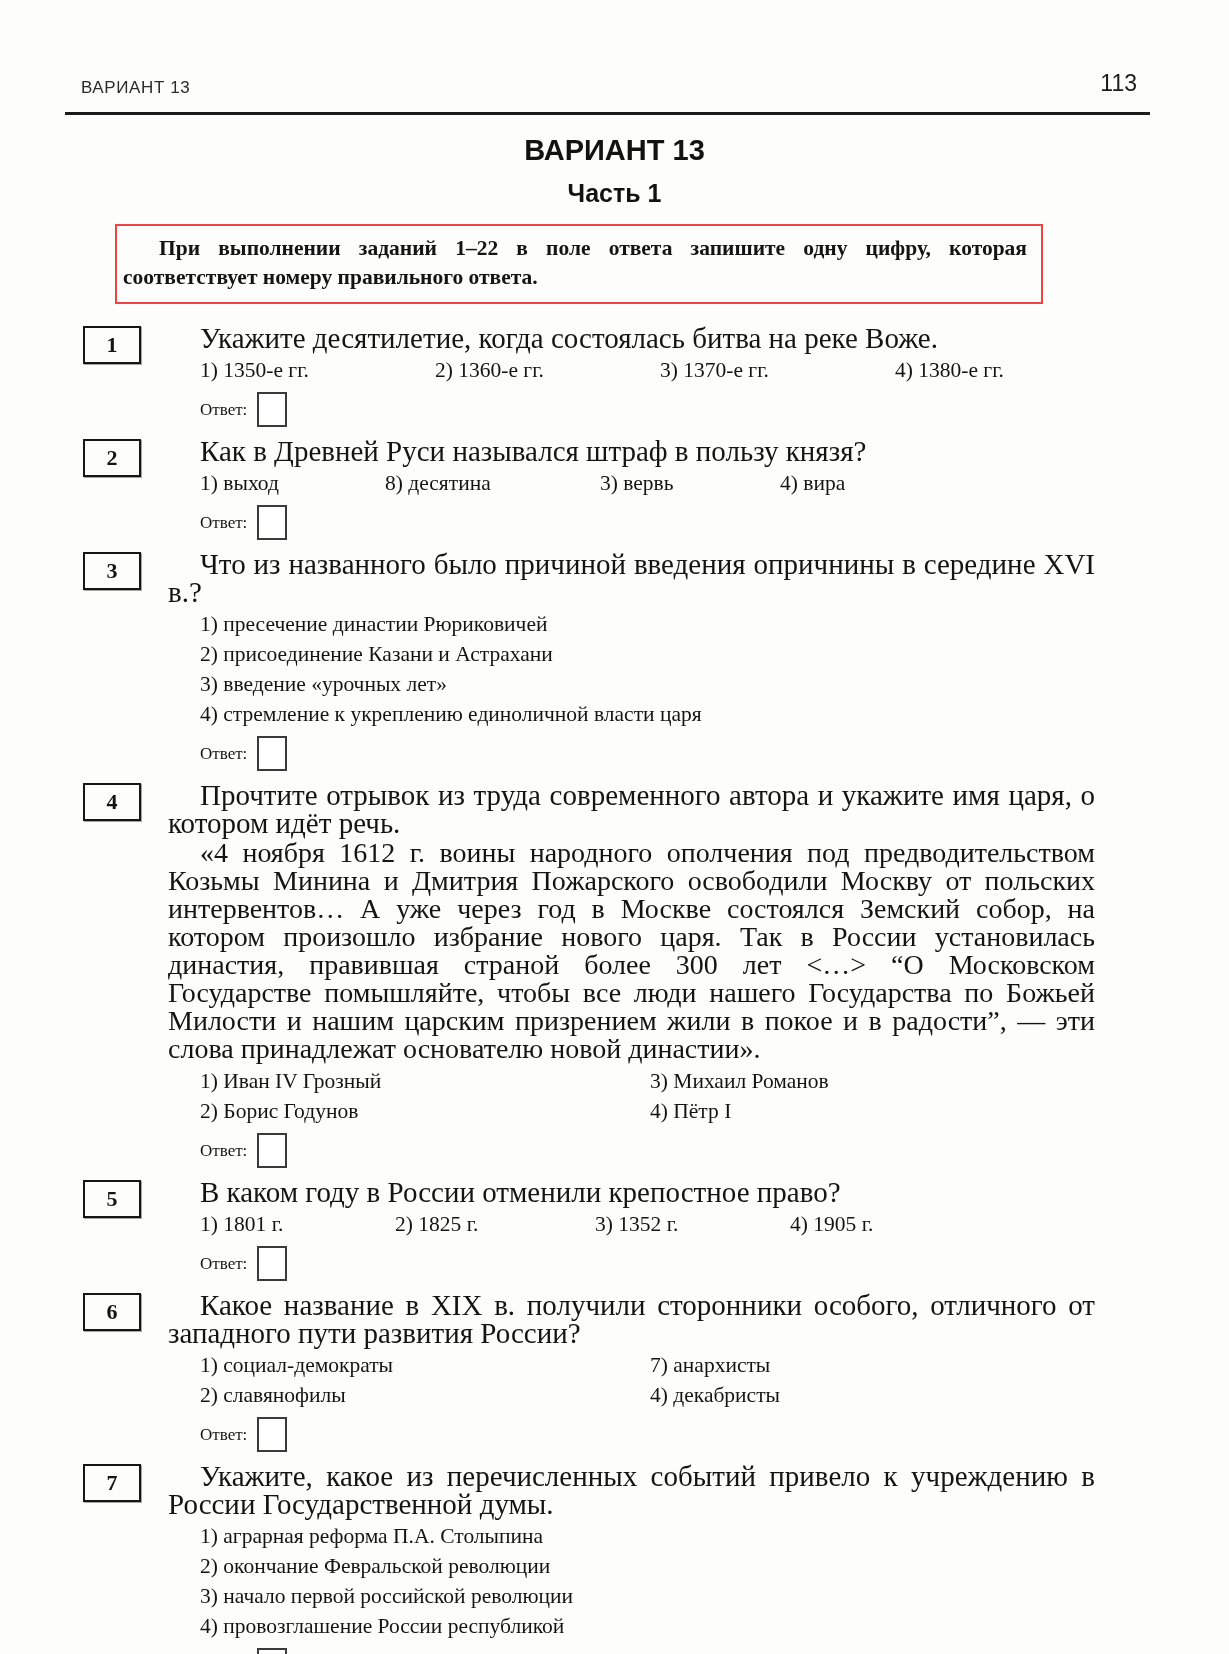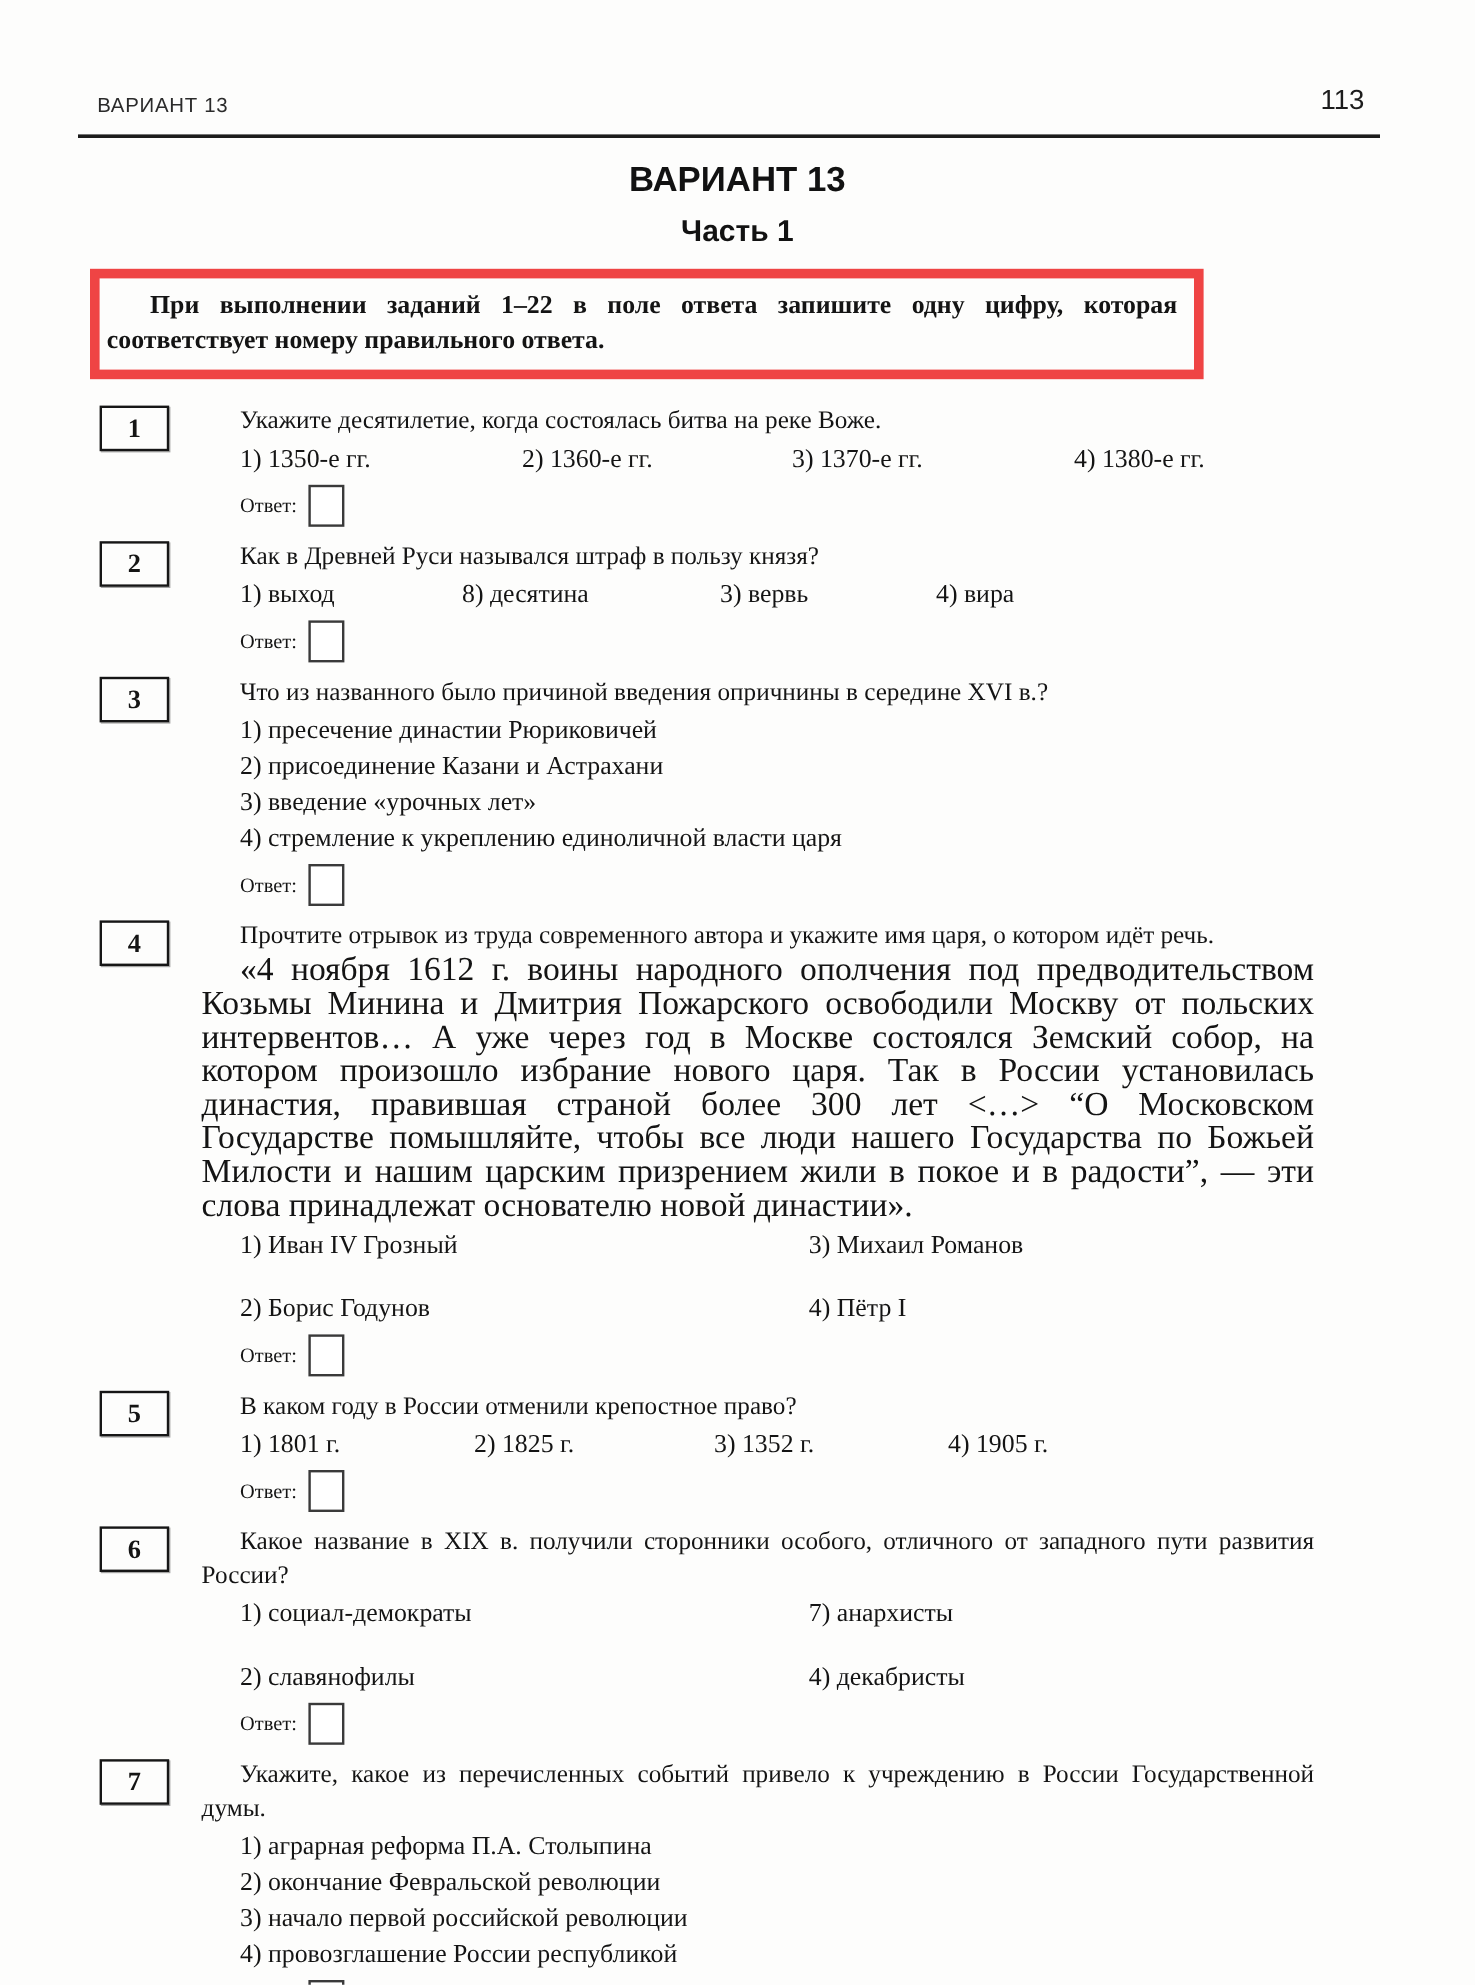--- a/index.html
+++ b/index.html
@@ -39,23 +39,23 @@
     margin-top: 6px;
   }
   .page-subtitle {
     text-align: center;
     font-family: "Liberation Sans", sans-serif;
     font-weight: bold; font-size: 25px; color: #121212;
     margin-top: 12px;
   }
 
   .instruction-box {
-    margin: 16px 136px 0 75px;
+    margin: 16px 136px 0 115px;
     width: 928px;
-    border: 8px solid #ef4444;
+    border: 2px solid #ef4444;
     padding: 8px 14px 10px 6px;
     font-weight: bold;
     font-size: 21.5px;
     line-height: 29px;
     text-align: justify;
     text-indent: 36px;
     background: #fdfdfc;
   }
 
   .questions { margin-top: 20px; }
@@ -66,35 +66,35 @@
     border: 2px solid #161616;
     display: flex; align-items: center; justify-content: center;
     font-weight: bold; font-size: 22px;
     background: #fdfdfc;
     box-shadow: 1px 1px 0 rgba(0,0,0,0.35);
     margin-top: 2px;
   }
   .qbody { margin-left: 27px; width: 927px; }
 
   .stem {
-    font-size: 21px; line-height: 28px;
+    font-size: 29px; line-height: 28px;
     text-align: justify; text-indent: 32px;
   }
   .passage {
     font-size: 28px; line-height: 28px;
     text-align: justify; text-indent: 32px;
     margin-top: 2px;
   }
 
   .opts { display: grid; margin-left: 32px; margin-top: 4px; row-gap: 1px;
           font-size: 21.5px; line-height: 29px; }
   .opts-grid4a { grid-template-columns: 235px 225px 235px 1fr; }
   .opts-grid4b { grid-template-columns: 185px 215px 180px 1fr; }
   .opts-grid4c { grid-template-columns: 195px 200px 195px 1fr; }
-  .opts-grid2  { grid-template-columns: 450px 1fr; gap: 24px; }
+  .opts-grid2  { grid-template-columns: 450px 1fr; }
   .opts-stack  { grid-template-columns: 1fr; }
 
   .answer-row {
     margin-left: 32px; margin-top: 7px;
     display: flex; align-items: center;
     font-size: 17px;
   }
   .answer-box {
     display: inline-block;
     width: 30px; height: 35px;

